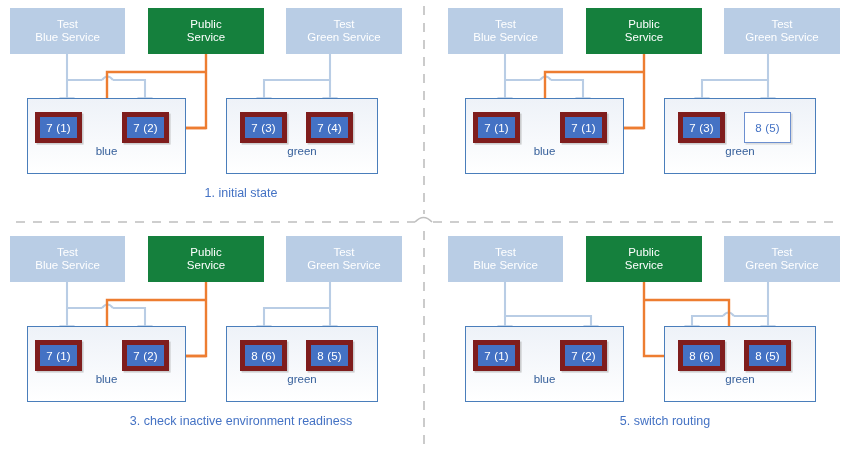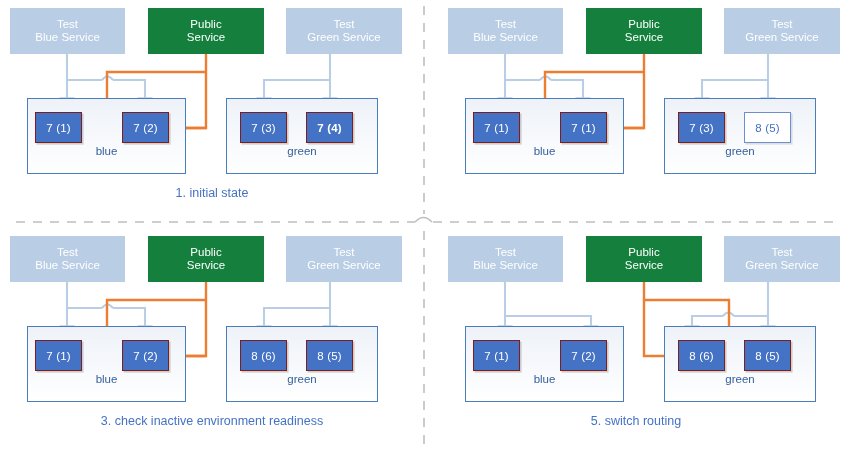--- a/index.html
+++ b/index.html
@@ -25,28 +25,28 @@
   
   .env{position:absolute;box-sizing:border-box;border:1px solid #4a7ebb;
        background:linear-gradient(to bottom,#eef2f8 0%,#f7f9fc 55%,#ffffff 100%);}
   .env-label{position:absolute;width:100%;text-align:center;
              color:#37609b;font-size:11.5px;}
 
   
   .node{position:absolute;box-sizing:border-box;width:47px;height:31px;
         display:flex;align-items:center;justify-content:center;
         font-size:11.5px;letter-spacing:.2px;}
-  .node.filled{background:#4472c4;color:#ffffff;border:1px solid #7f1d1d;
+  .node.filled{background:#4472c4;color:#ffffff;border:5px solid #7f1d1d;
                box-shadow:1.6px 1.6px 0 rgba(170,170,170,.55);}
   .node.hollow{background:#ffffff;color:#4472c4;border:1.4px solid #6c8fd0;
                box-shadow:1.6px 1.6px 0 rgba(170,170,170,.35);}
 
   
   .caption{position:absolute;width:100%;text-align:center;
-           color:#4472c4;font-size:12.5px;}
+           color:#4472c4;font-size:12.5px;padding-left:29px;}
 
   
   .wires{position:absolute;left:0;top:0;width:424px;height:228px;overflow:visible;}
   .dividers{position:absolute;left:0;top:0;width:848px;height:456px;}
 </style>
 </head>
 <body>
 
 <div id="stage">
 
@@ -106,21 +106,21 @@
     <div class="env" style="left:27px;top:98px;width:159px;height:76px;">
       <div class="env-label" style="top:46px;">blue</div>
     </div>
     <div class="node filled" style="left:35px;top:112px;">7 (1)</div>
     <div class="node filled" style="left:122px;top:112px;">7 (2)</div>
 
     <div class="env" style="left:226px;top:98px;width:152px;height:76px;">
       <div class="env-label" style="top:46px;">green</div>
     </div>
     <div class="node filled" style="left:240px;top:112px;">7 (3)</div>
-    <div class="node filled" style="left:306px;top:112px;font-weight:bold;">7 (4)</div>
+    <div class="node filled" style="left:306px;top:112px;">7 (4)</div>
 
     <div class="caption" style="top:186px;">1. initial state</div>
   </div>
 
   <div class="quad q2">
 
     <svg class="wires" viewBox="0 0 424 228">
       <defs>
         <marker id="ah-blue-2" markerWidth="9" markerHeight="9" refX="3.2" refY="4.5" orient="auto">
             <path d="M0,0.8 L7,4.5 L0,8.2 Z" fill="#b9cde5"></path>

